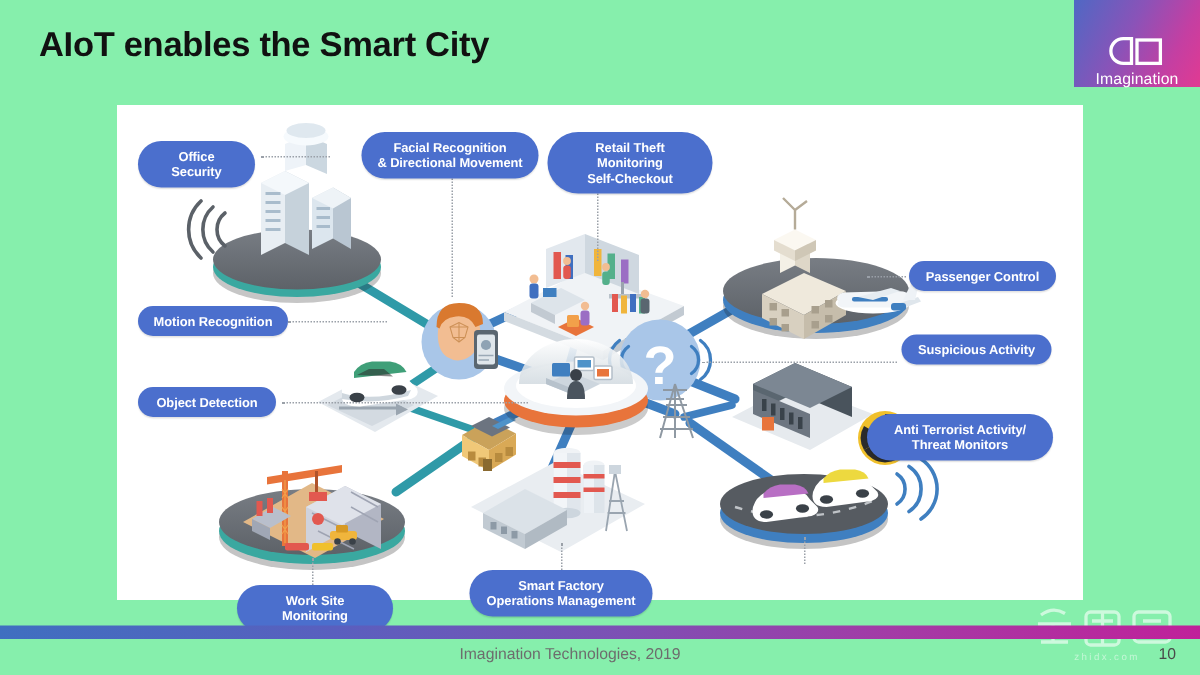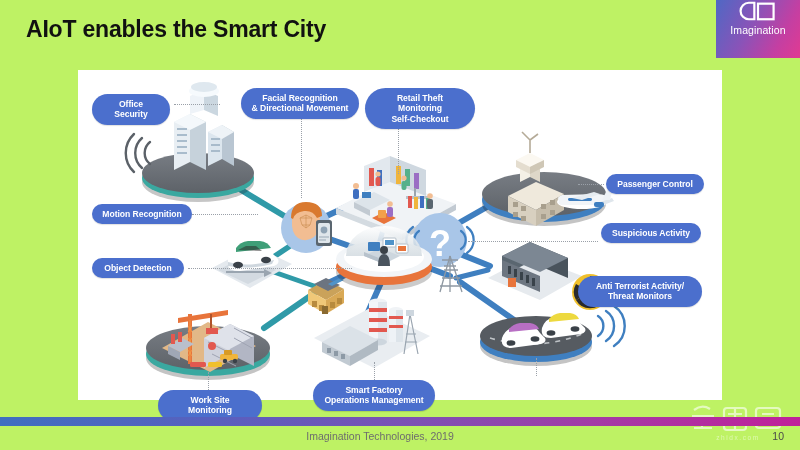--- a/index.html
+++ b/index.html
@@ -5,42 +5,42 @@
   * { box-sizing: border-box; margin: 0; padding: 0; }
   html, body {
     width: 800px; height: 450px;
     font-family: "Liberation Sans", sans-serif;
     background: #f4f4f4;
     overflow: hidden;
   }
   .slide {
     position: relative;
     width: 800px; height: 450px;
-    background: #bef264;
+    background: #86efac;
   }
 
   
   .slide-title {
     position: absolute;
     left: 26px; top: 16px;
     font-size: 23px;
     font-weight: bold;
     color: #111111;
     letter-spacing: -0.2px;
     white-space: nowrap;
   }
   .logo-box {
     position: absolute;
     right: 0px; top: 0px;
     width: 84px; height: 58px;
     background: linear-gradient(118deg, #4f68c4 0%, #8a53b8 42%, #c43fa2 75%, #e13a92 100%);
     display: flex;
     flex-direction: column;
     align-items: center;
-    justify-content: flex-start;
+    justify-content: flex-end;
   }
   .logo-mark { width: 44px; height: 22px; display:block; margin-bottom: 3px; }
   .logo-word {
     color: #ffffff;
     font-size: 10.5px;
     letter-spacing: 0.1px;
     line-height: 1;
   }
 
   

